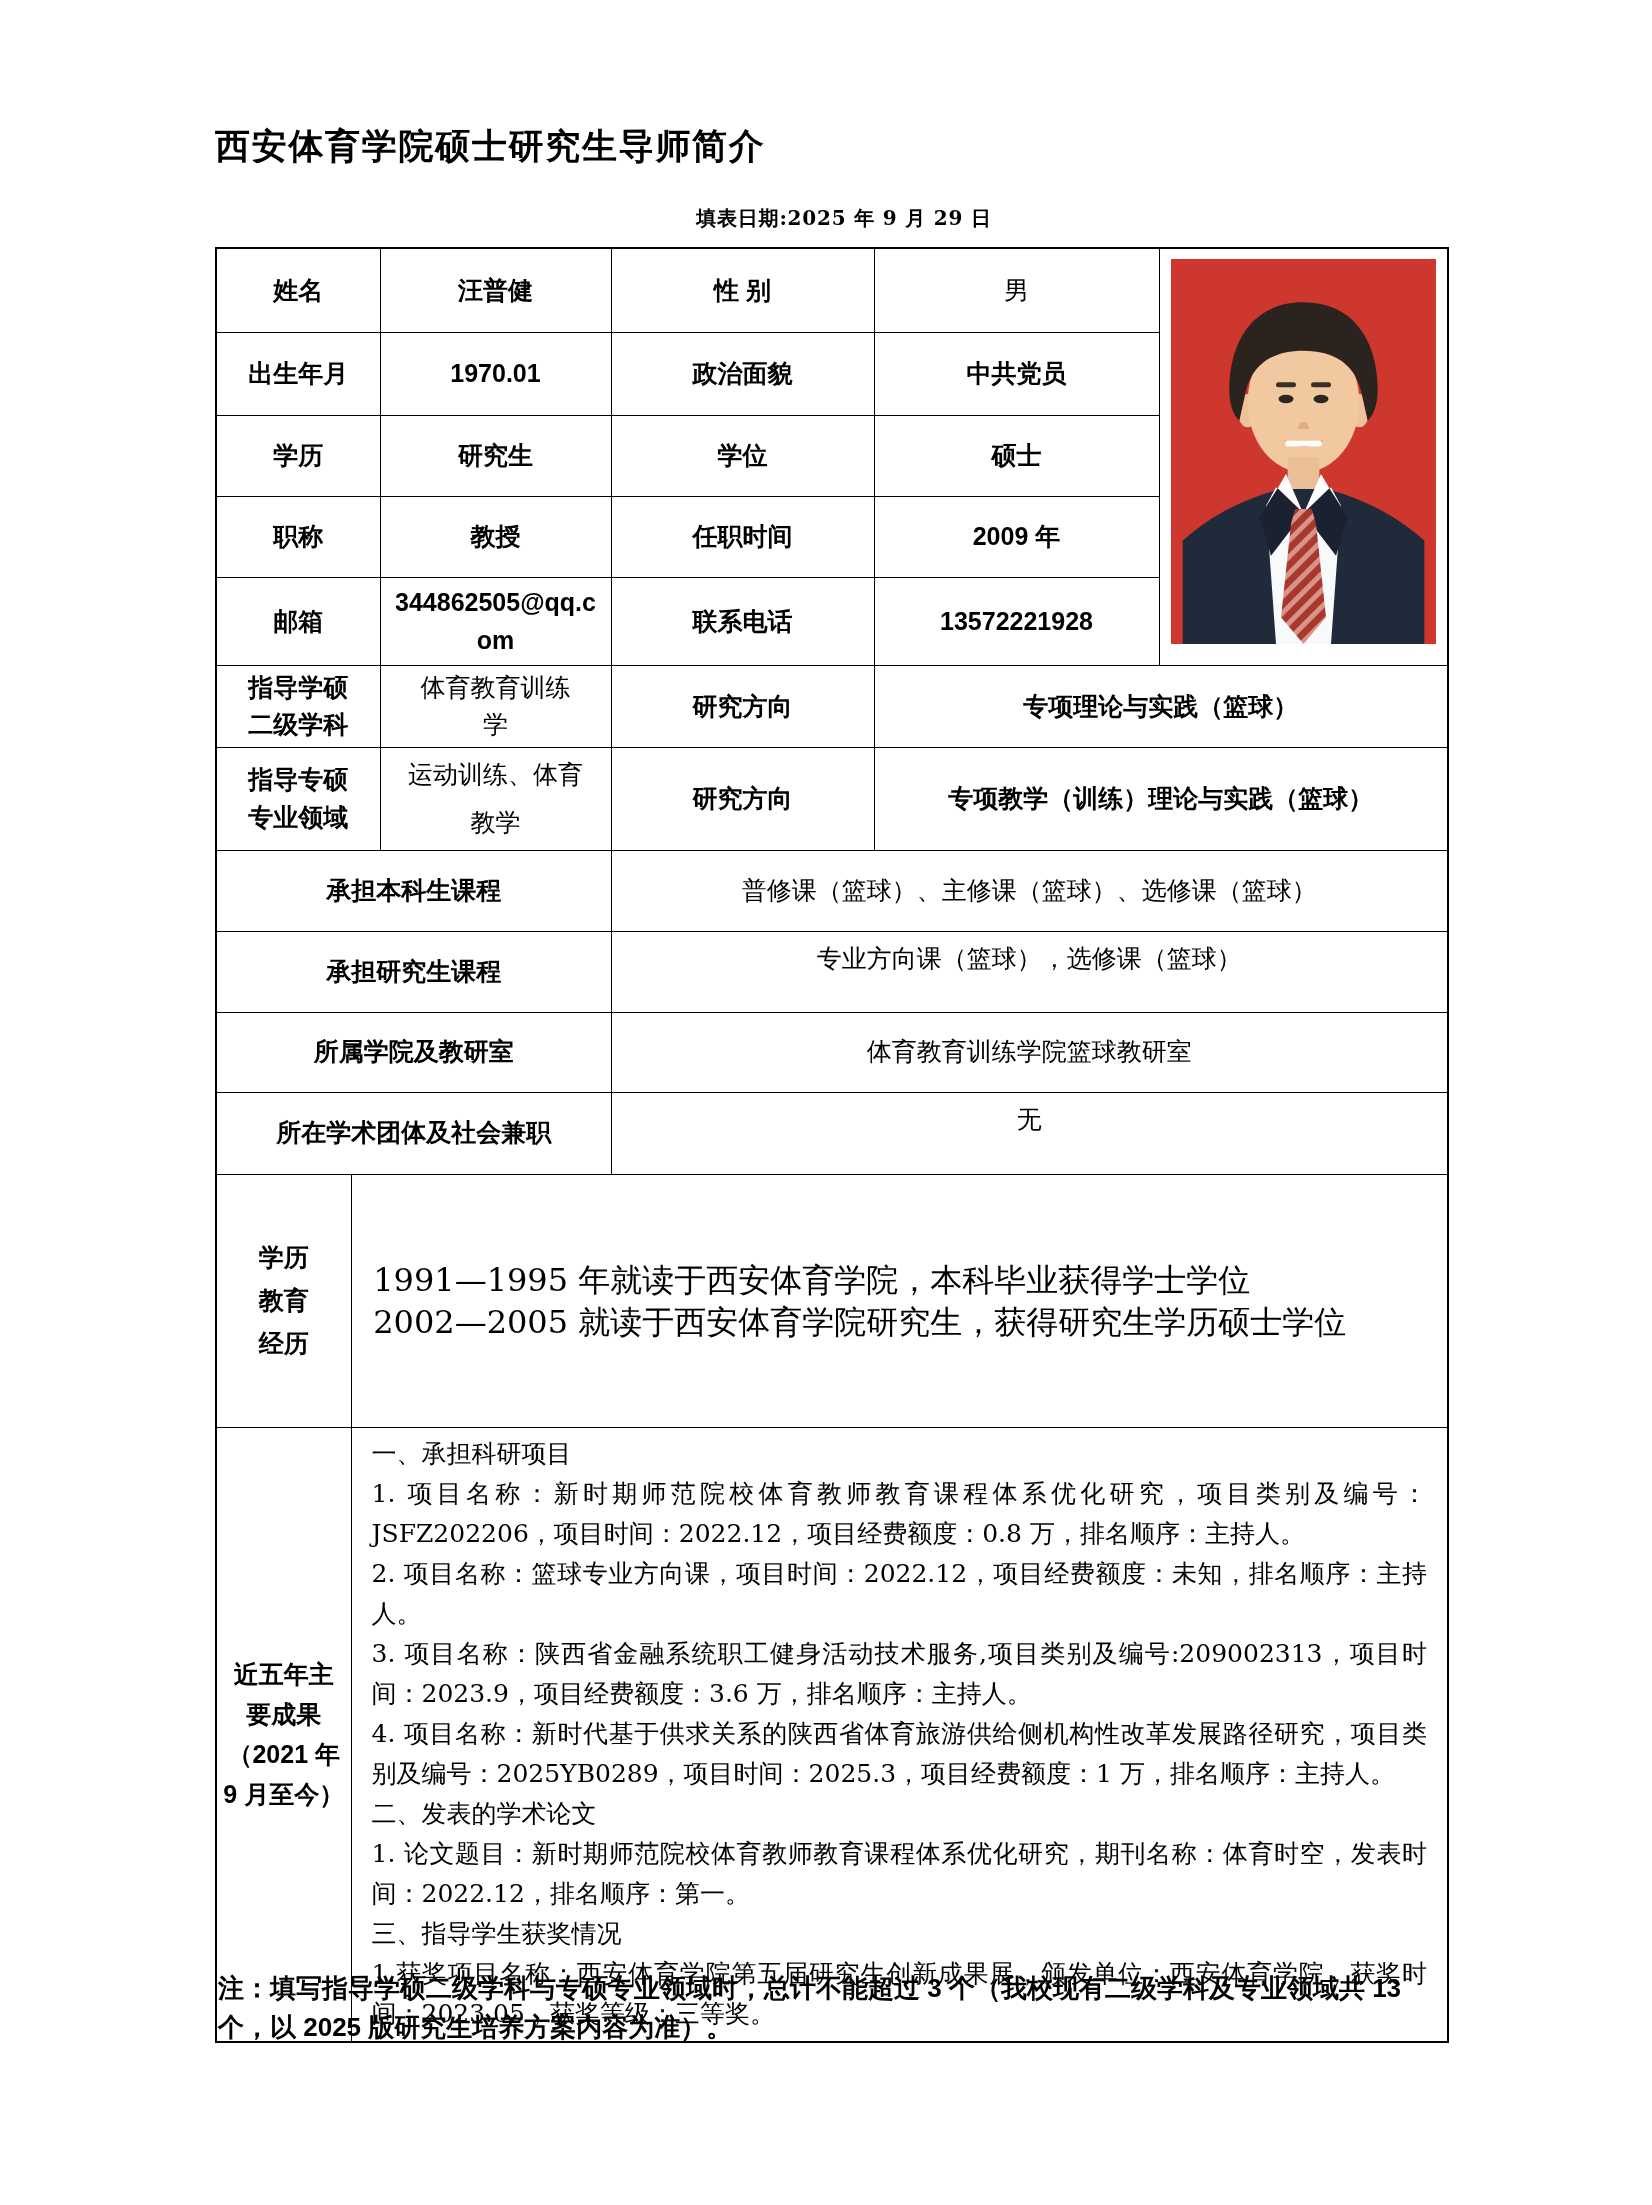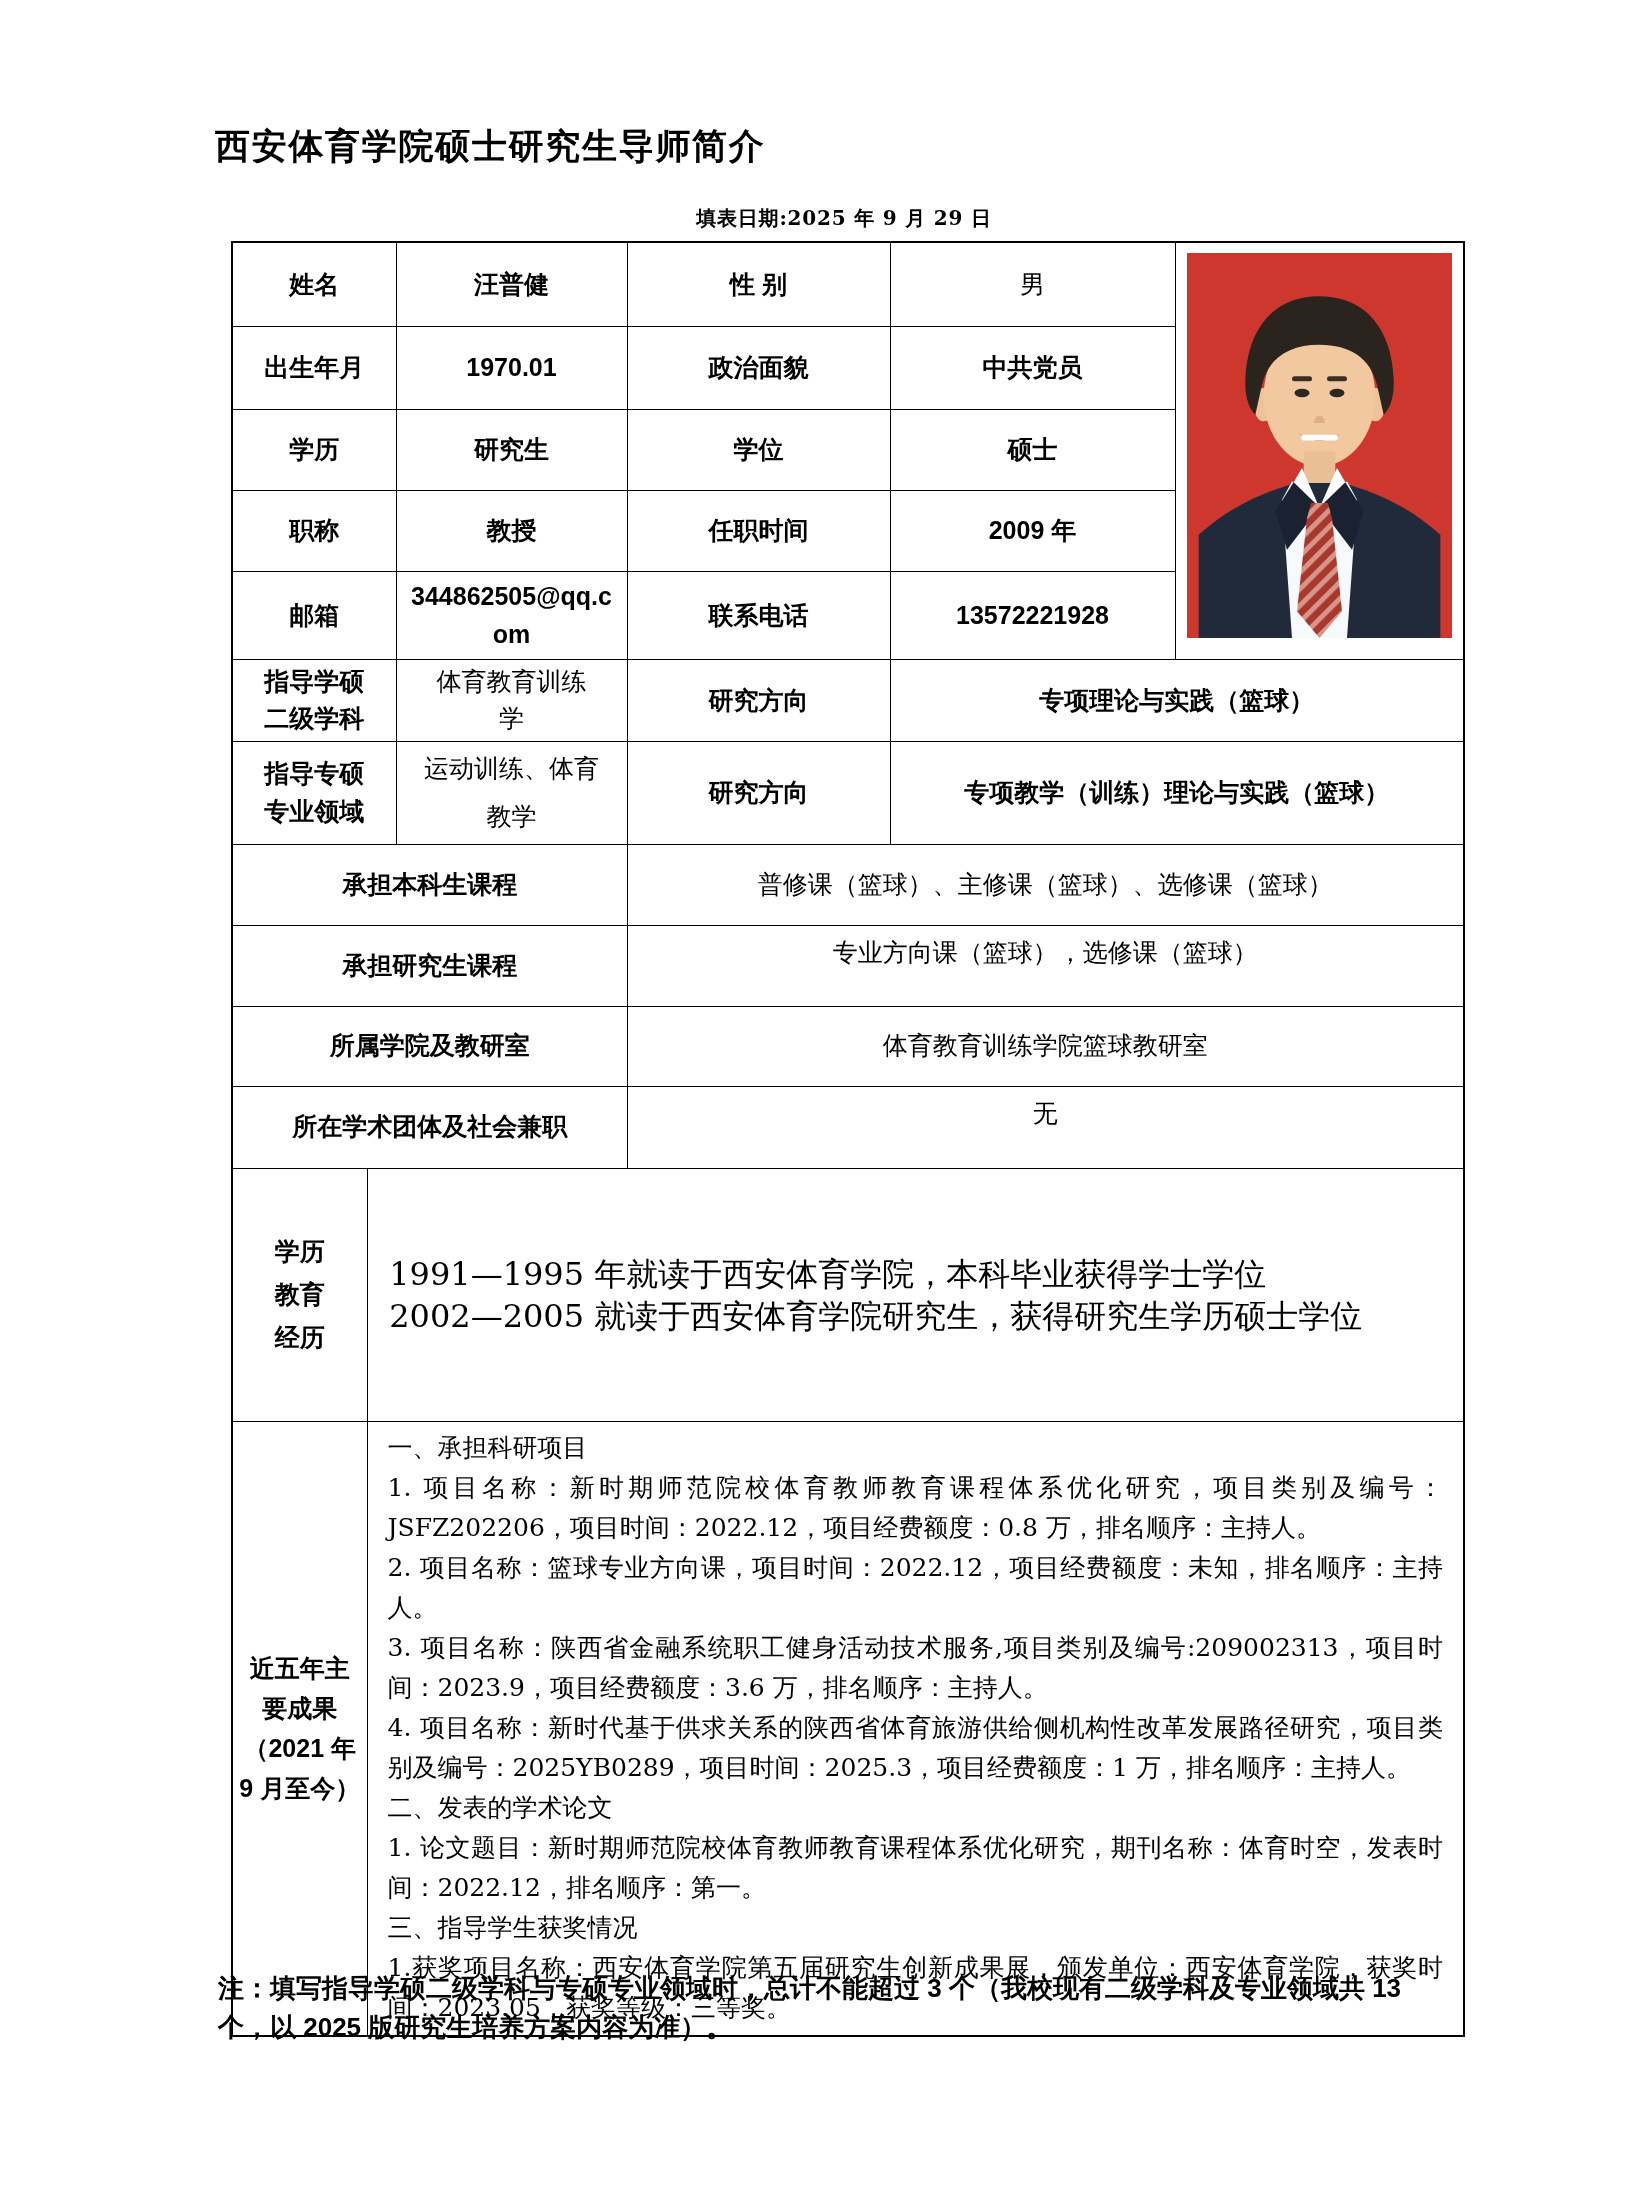--- a/index.html
+++ b/index.html
@@ -11,24 +11,23 @@
     position:absolute;left:215px;top:123px;width:1232px;
     text-align:left;font-size:35px;font-weight:700;letter-spacing:1.7px;
     font-family:"Liberation Sans",sans-serif;
   }
   .date-line{
     position:absolute;left:231px;top:205px;width:1226px;
     text-align:center;font-size:20px;font-weight:700;
     font-family:"DejaVu Serif",serif;letter-spacing:0.8px;
   }
   table.profile{
-    position:absolute;left:215px;top:241px;width:1232px;
+    position:absolute;left:215px;top:247px;width:1232px;
     border-collapse:collapse;table-layout:fixed;
     border:2.5px solid #000;
-    margin-left:16px;
   }
   td{
     border:1.7px solid #000;padding:3.3px 8.3px;text-align:center;vertical-align:middle;
     font-size:25px;line-height:1.5;overflow:hidden;word-break:break-word;
   }
   .lab{font-family:"Liberation Sans",sans-serif;font-weight:700;}
   .sans{font-family:"Liberation Sans",sans-serif;font-weight:700;}
   .sansb{font-family:"Liberation Sans",sans-serif;font-weight:700;}
   .serif{font-family:"DejaVu Serif",serif;font-weight:400;}
   .serifb{font-family:"DejaVu Serif",serif;font-weight:700;border-radius:22px;}

